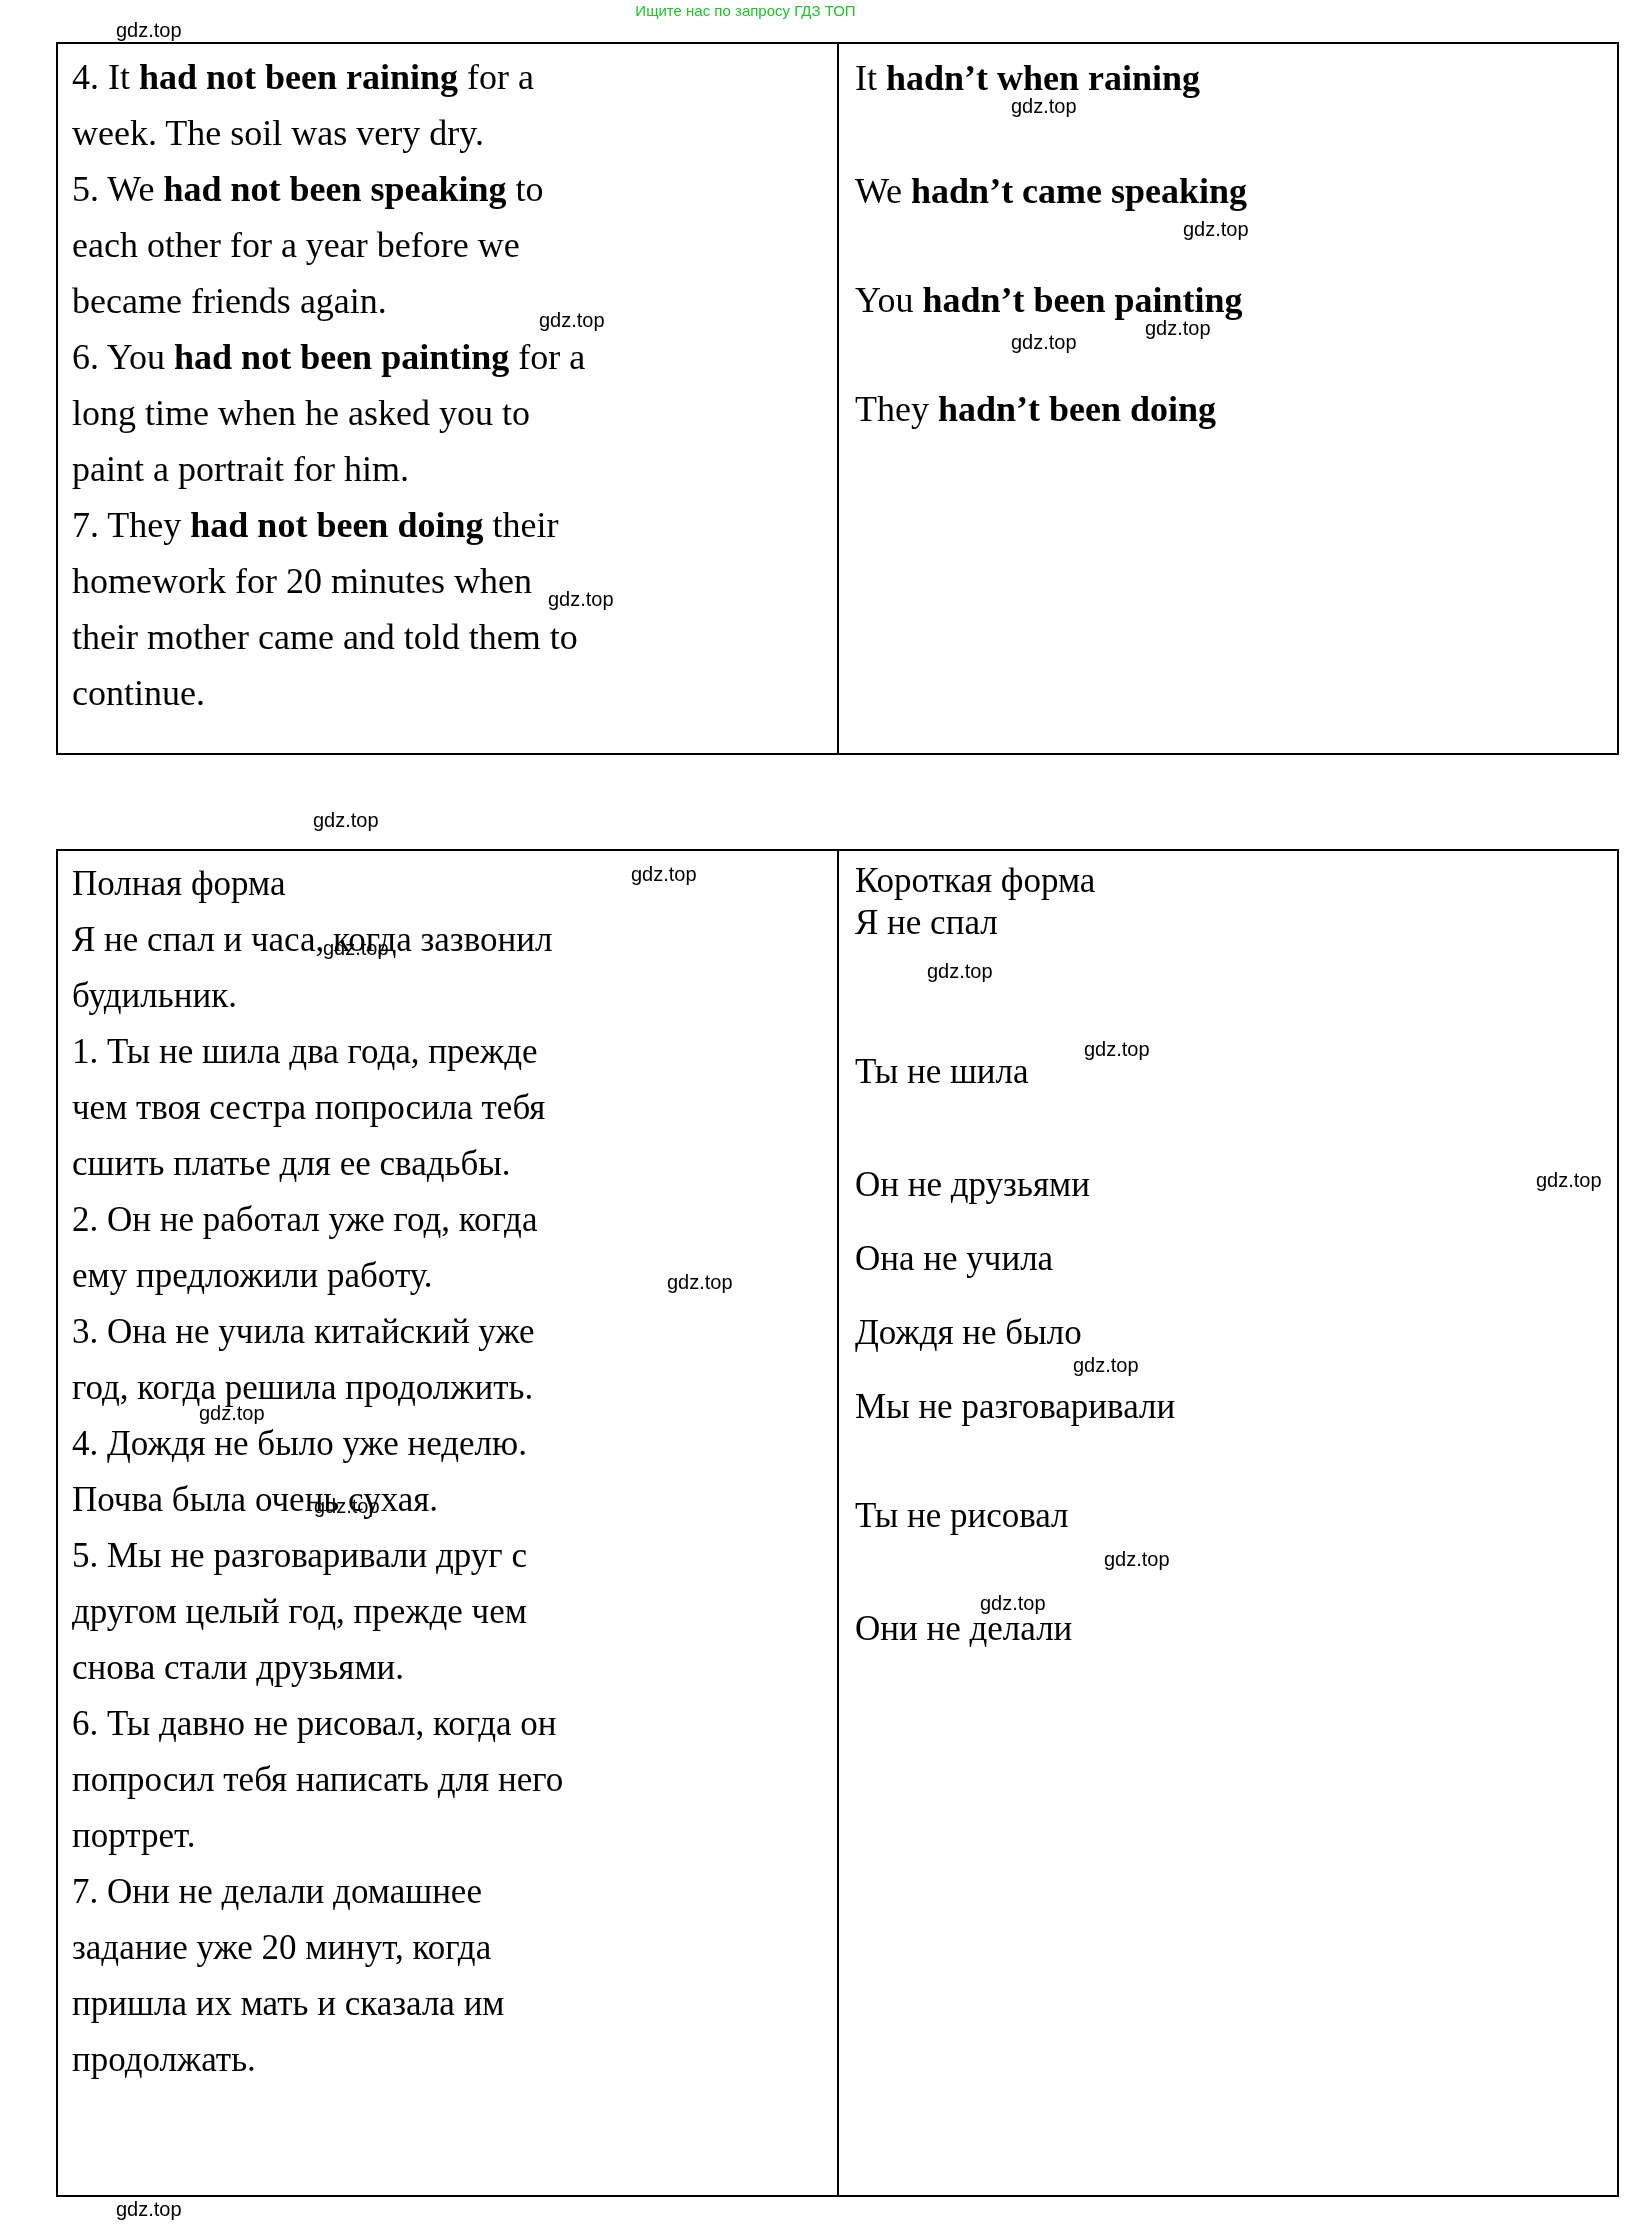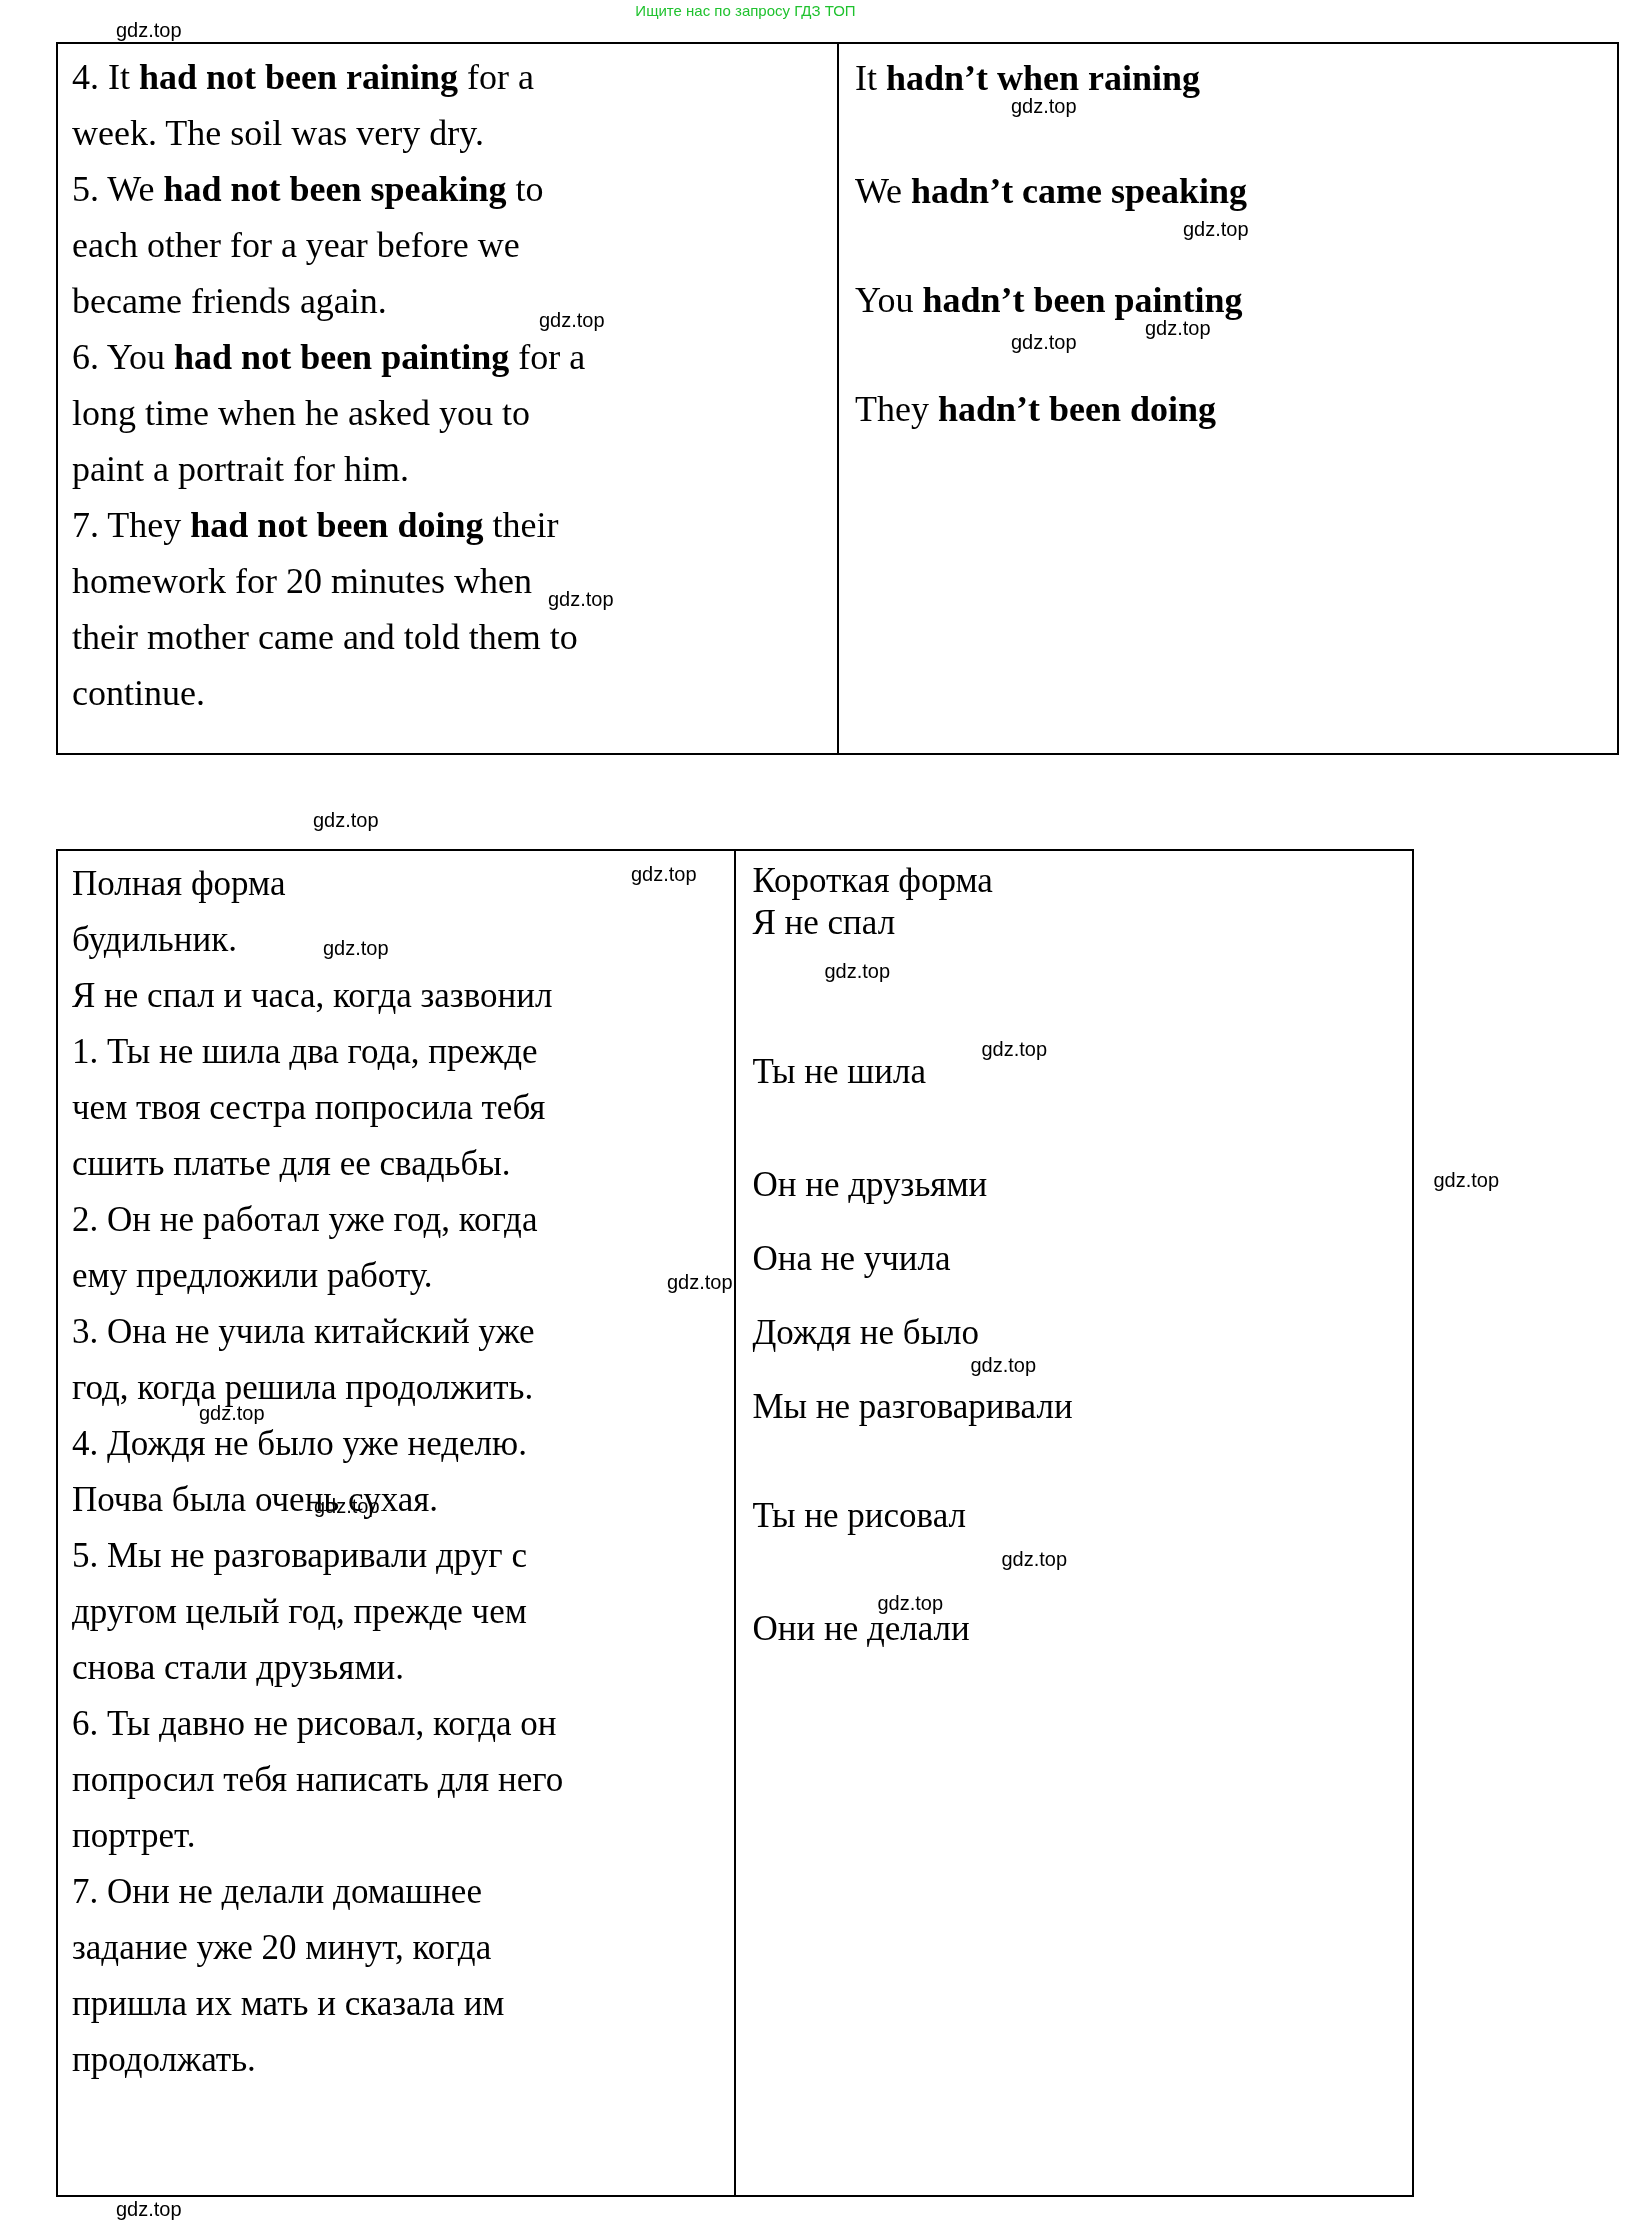--- a/index.html
+++ b/index.html
@@ -40,21 +40,21 @@
 
   
   .tbl {
     position: absolute;
     border: 2.6px solid #000;
     box-sizing: border-box;
     display: flex;
     background: transparent;
   }
   #table-one  { left: 56px; top: 42px;  width: 1563px; height: 713px; }
-  #table-two  { left: 56px; top: 849px; width: 1358px; height: 1348px; }
+  #table-two  { left: 56px; top: 849px; width: 1563px; height: 1348px; }
 
   .col {
     box-sizing: border-box;
     position: relative;
     padding: 0;
   }
   .col-left  { width: 782px; border-right: 2.6px solid #000; }
   .col-right { width: 779px; }
 
   .cell-inner {
@@ -165,22 +165,22 @@
 
 <span class="wm" style="left:116px; top:19.4px;">gdz.top</span>
 
 <span class="wm" style="left:313px; top:809px;">gdz.top</span>
 
 <div class="tbl" id="table-two">
 
   <div class="col col-left">
     <div class="cell-inner">
       <div class="ln ru">Полная форма</div>
+      <div class="ln ru">Я не спал и часа, когда зазвонил</div>
       <div class="ln ru">будильник.</div>
-      <div class="ln ru">Я не спал и часа, когда зазвонил</div>
       <div class="ln ru">1. Ты не шила два года, прежде</div>
       <div class="ln ru">чем твоя сестра попросила тебя</div>
       <div class="ln ru">сшить платье для ее свадьбы.</div>
       <div class="ln ru">2. Он не работал уже год, когда</div>
       <div class="ln ru">ему предложили работу.</div>
       <div class="ln ru">3. Она не учила китайский уже</div>
       <div class="ln ru">год, когда решила продолжить.</div>
       <div class="ln ru">4. Дождя не было уже неделю.</div>
       <div class="ln ru">Почва была очень сухая.</div>
       <div class="ln ru">5. Мы не разговаривали друг с</div>

